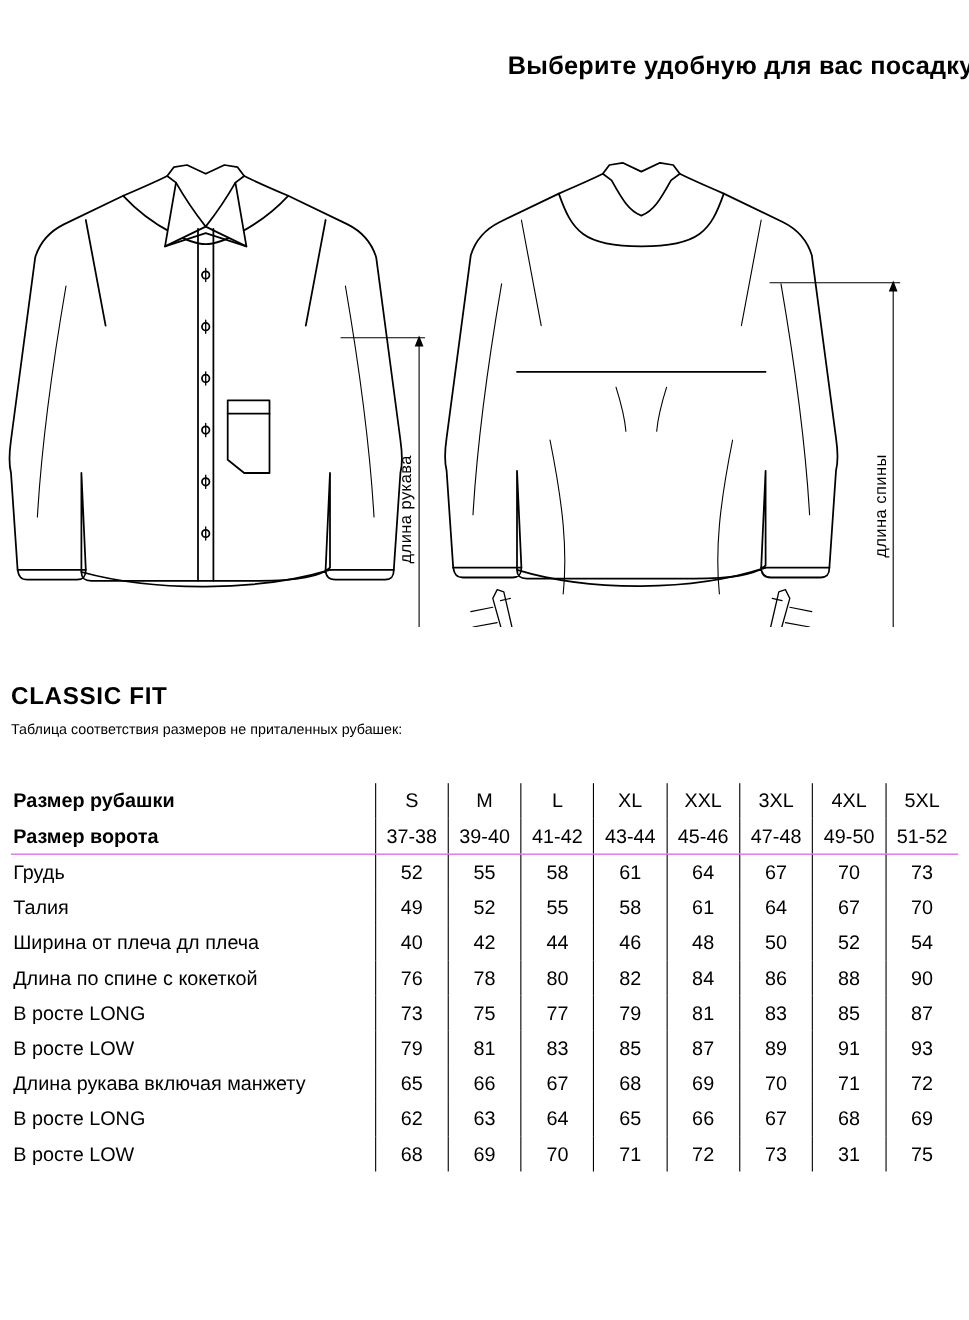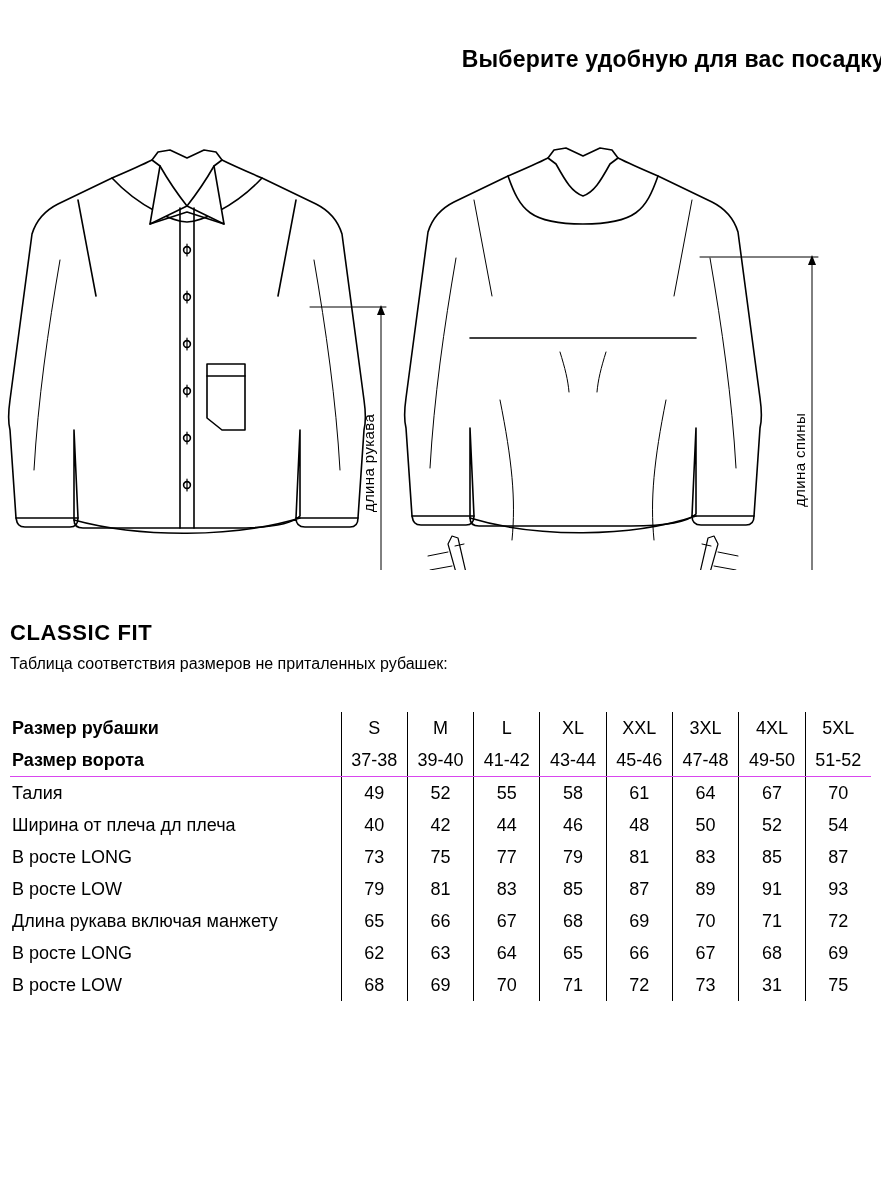--- a/index.html
+++ b/index.html
@@ -42,21 +42,21 @@
     top: 620px;
     left: 10px;
     font-size: 22px;
     font-weight: bold;
     letter-spacing: 0.6px;
   }
   .section-sub {
     position: absolute;
     top: 655px;
     left: 10px;
-    font-size: 16px;
+    font-size: 13px;
   }
   table.sizes {
     position: absolute;
     top: 712px;
     left: 10px;
     width: 861px;
     border-collapse: collapse;
     font-size: 18px;
   }
   table.sizes td {
@@ -233,20 +233,31 @@
         <td class="val">37-38</td>
         <td class="val">39-40</td>
         <td class="val">41-42</td>
         <td class="val">43-44</td>
         <td class="val">45-46</td>
         <td class="val">47-48</td>
         <td class="val">49-50</td>
         <td class="val">51-52</td>
       </tr>
       <tr>
+        <td class="rowlabel">Грудь</td>
+        <td class="val">52</td>
+        <td class="val">55</td>
+        <td class="val">58</td>
+        <td class="val">61</td>
+        <td class="val">64</td>
+        <td class="val">67</td>
+        <td class="val">70</td>
+        <td class="val">73</td>
+      </tr>
+      <tr>
         <td class="rowlabel">Талия</td>
         <td class="val">49</td>
         <td class="val">52</td>
         <td class="val">55</td>
         <td class="val">58</td>
         <td class="val">61</td>
         <td class="val">64</td>
         <td class="val">67</td>
         <td class="val">70</td>
       </tr>
@@ -255,20 +266,31 @@
         <td class="val">40</td>
         <td class="val">42</td>
         <td class="val">44</td>
         <td class="val">46</td>
         <td class="val">48</td>
         <td class="val">50</td>
         <td class="val">52</td>
         <td class="val">54</td>
       </tr>
       <tr>
+        <td class="rowlabel">Длина по спине с кокеткой</td>
+        <td class="val">76</td>
+        <td class="val">78</td>
+        <td class="val">80</td>
+        <td class="val">82</td>
+        <td class="val">84</td>
+        <td class="val">86</td>
+        <td class="val">88</td>
+        <td class="val">90</td>
+      </tr>
+      <tr>
         <td class="rowlabel">В росте LONG</td>
         <td class="val">73</td>
         <td class="val">75</td>
         <td class="val">77</td>
         <td class="val">79</td>
         <td class="val">81</td>
         <td class="val">83</td>
         <td class="val">85</td>
         <td class="val">87</td>
       </tr>

